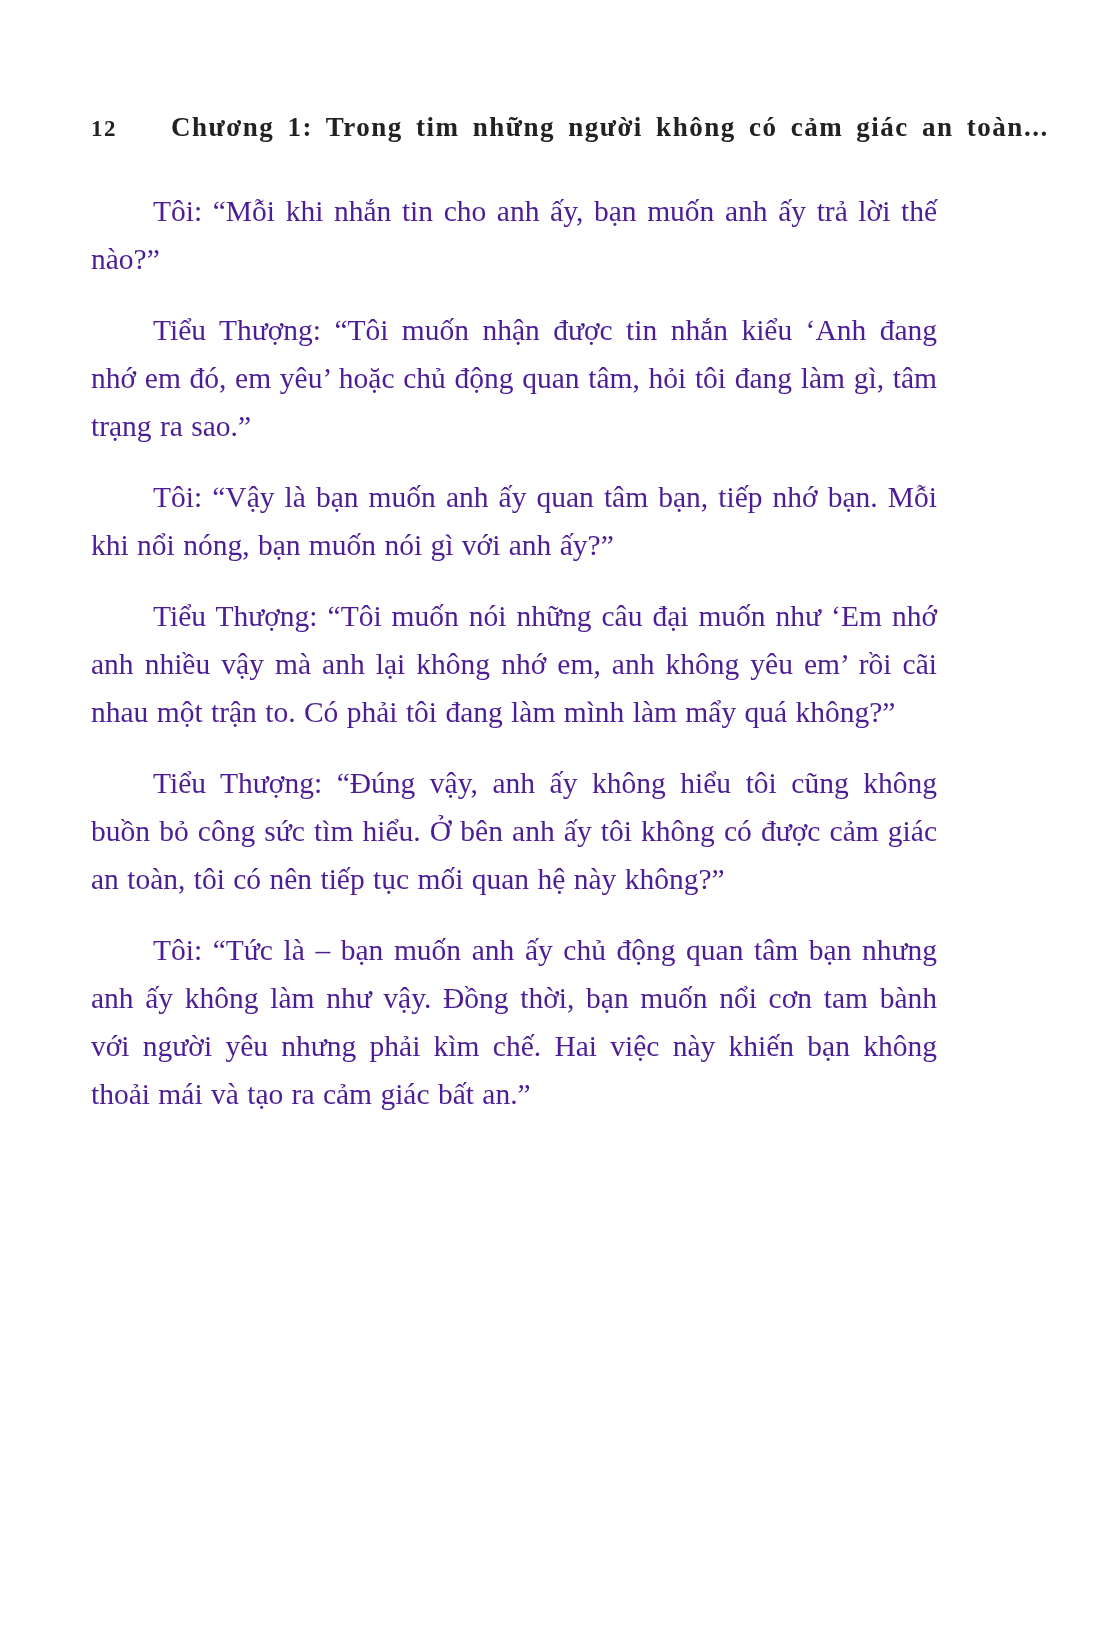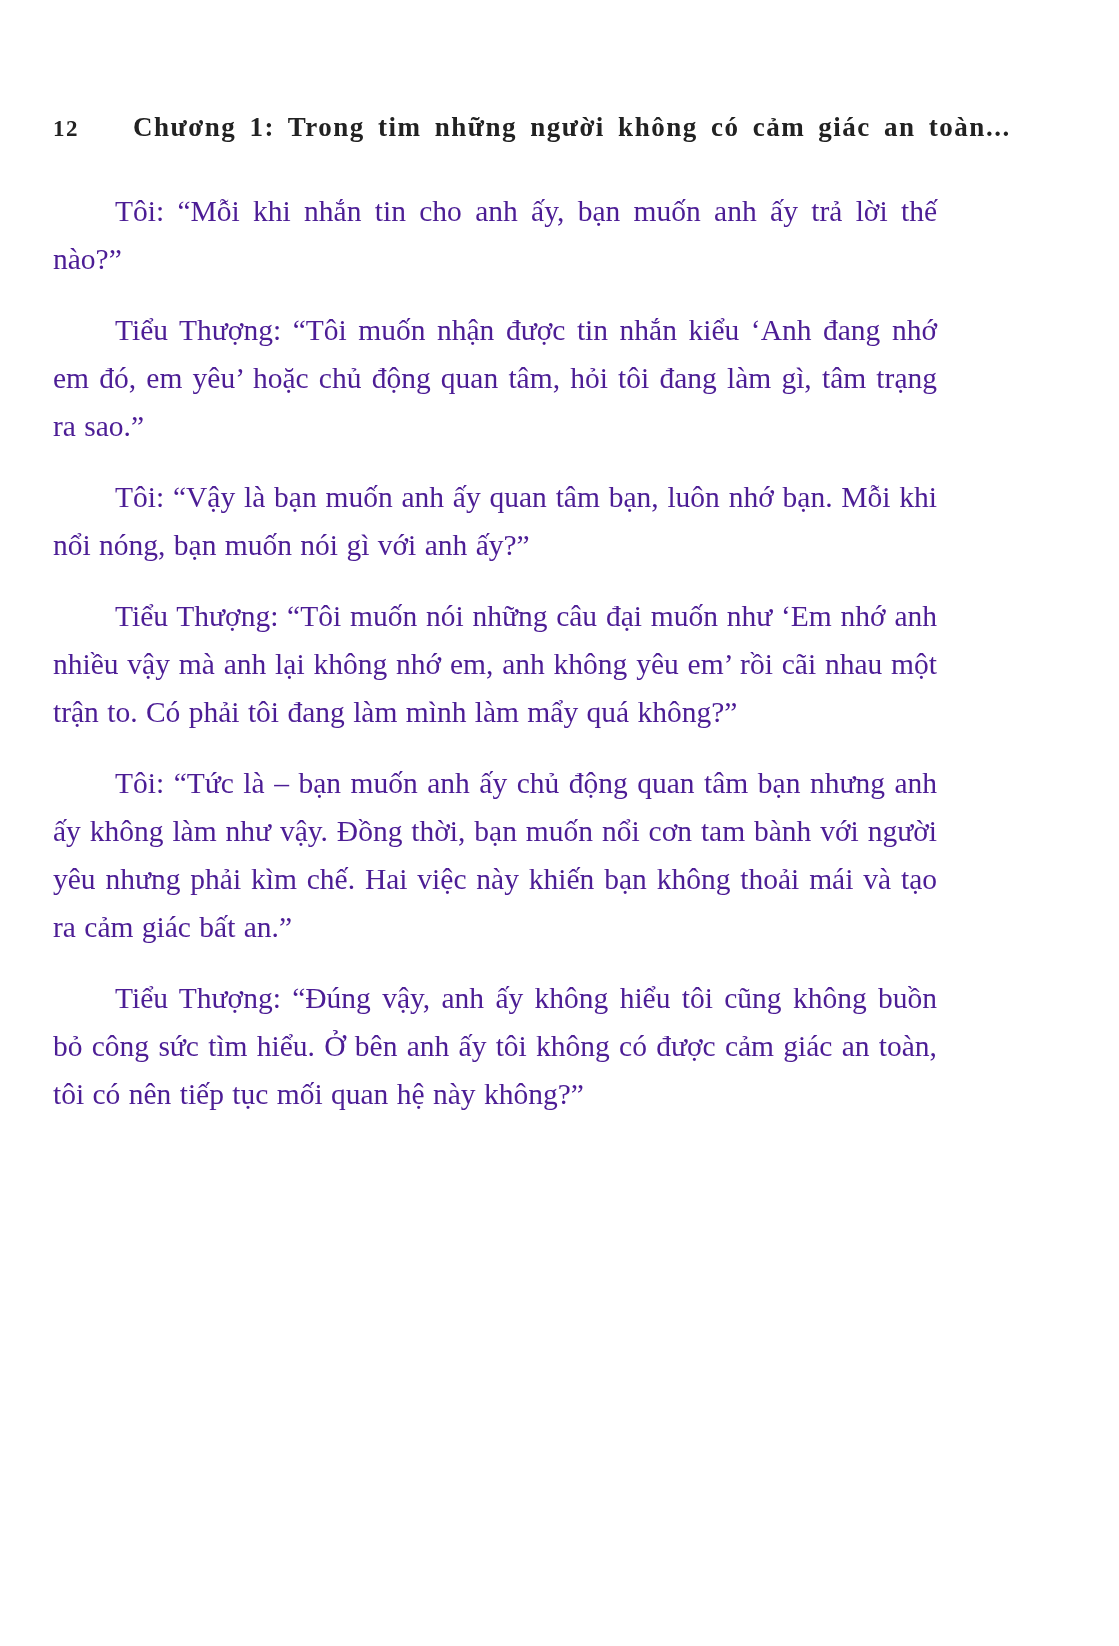--- a/index.html
+++ b/index.html
@@ -12,21 +12,21 @@
     height: 1646px;
     position: relative;
     font-family: "Liberation Serif", "DejaVu Serif", serif;
     color: #1c1c1c;
     overflow: hidden;
   }
   .page {
     box-sizing: border-box;
     width: 1119px;
     height: 1646px;
-    padding: 112px 182px 0 53px;
+    padding: 112px 182px 0 91px;
     background: #ffffff;
   }
   .page-header {
     display: flex;
     align-items: baseline;
     font-size: 23px;
     font-weight: 600;
     letter-spacing: 1.5px;
     word-spacing: 5px;
     color: #222222;
@@ -67,19 +67,19 @@
 
   <div class="page-header">
     <span class="page-number">12</span>
     <span class="header-divider"></span>
     <span class="chapter-title">Chương 1: Trong tim những người không có cảm giác an toàn...</span>
   </div>
 
   <div class="body-text">
     <p>Tôi: “Mỗi khi nhắn tin cho anh ấy, bạn muốn anh ấy trả lời thế nào?”</p>
     <p>Tiểu Thượng: “Tôi muốn nhận được tin nhắn kiểu ‘Anh đang nhớ em đó, em yêu’ hoặc chủ động quan tâm, hỏi tôi đang làm gì, tâm trạng ra sao.”</p>
-    <p>Tôi: “Vậy là bạn muốn anh ấy quan tâm bạn, luôn nhớ bạn. Mỗi khi nổi nóng, bạn muốn nói gì với anh ấy?”</p>
+    <p>Tôi: “Vậy là bạn muốn anh ấy quan tâm bạn, tiếp nhớ bạn. Mỗi khi nổi nóng, bạn muốn nói gì với anh ấy?”</p>
     <p>Tiểu Thượng: “Tôi muốn nói những câu đại muốn như ‘Em nhớ anh nhiều vậy mà anh lại không nhớ em, anh không yêu em’ rồi cãi nhau một trận to. Có phải tôi đang làm mình làm mẩy quá không?”</p>
+    <p>Tiểu Thượng: “Đúng vậy, anh ấy không hiểu tôi cũng không buồn bỏ công sức tìm hiểu. Ở bên anh ấy tôi không có được cảm giác an toàn, tôi có nên tiếp tục mối quan hệ này không?”</p>
     <p>Tôi: “Tức là – bạn muốn anh ấy chủ động quan tâm bạn nhưng anh ấy không làm như vậy. Đồng thời, bạn muốn nổi cơn tam bành với người yêu nhưng phải kìm chế. Hai việc này khiến bạn không thoải mái và tạo ra cảm giác bất an.”</p>
-    <p>Tiểu Thượng: “Đúng vậy, anh ấy không hiểu tôi cũng không buồn bỏ công sức tìm hiểu. Ở bên anh ấy tôi không có được cảm giác an toàn, tôi có nên tiếp tục mối quan hệ này không?”</p>
   </div>
 
 </div>
 
 </body></html>

